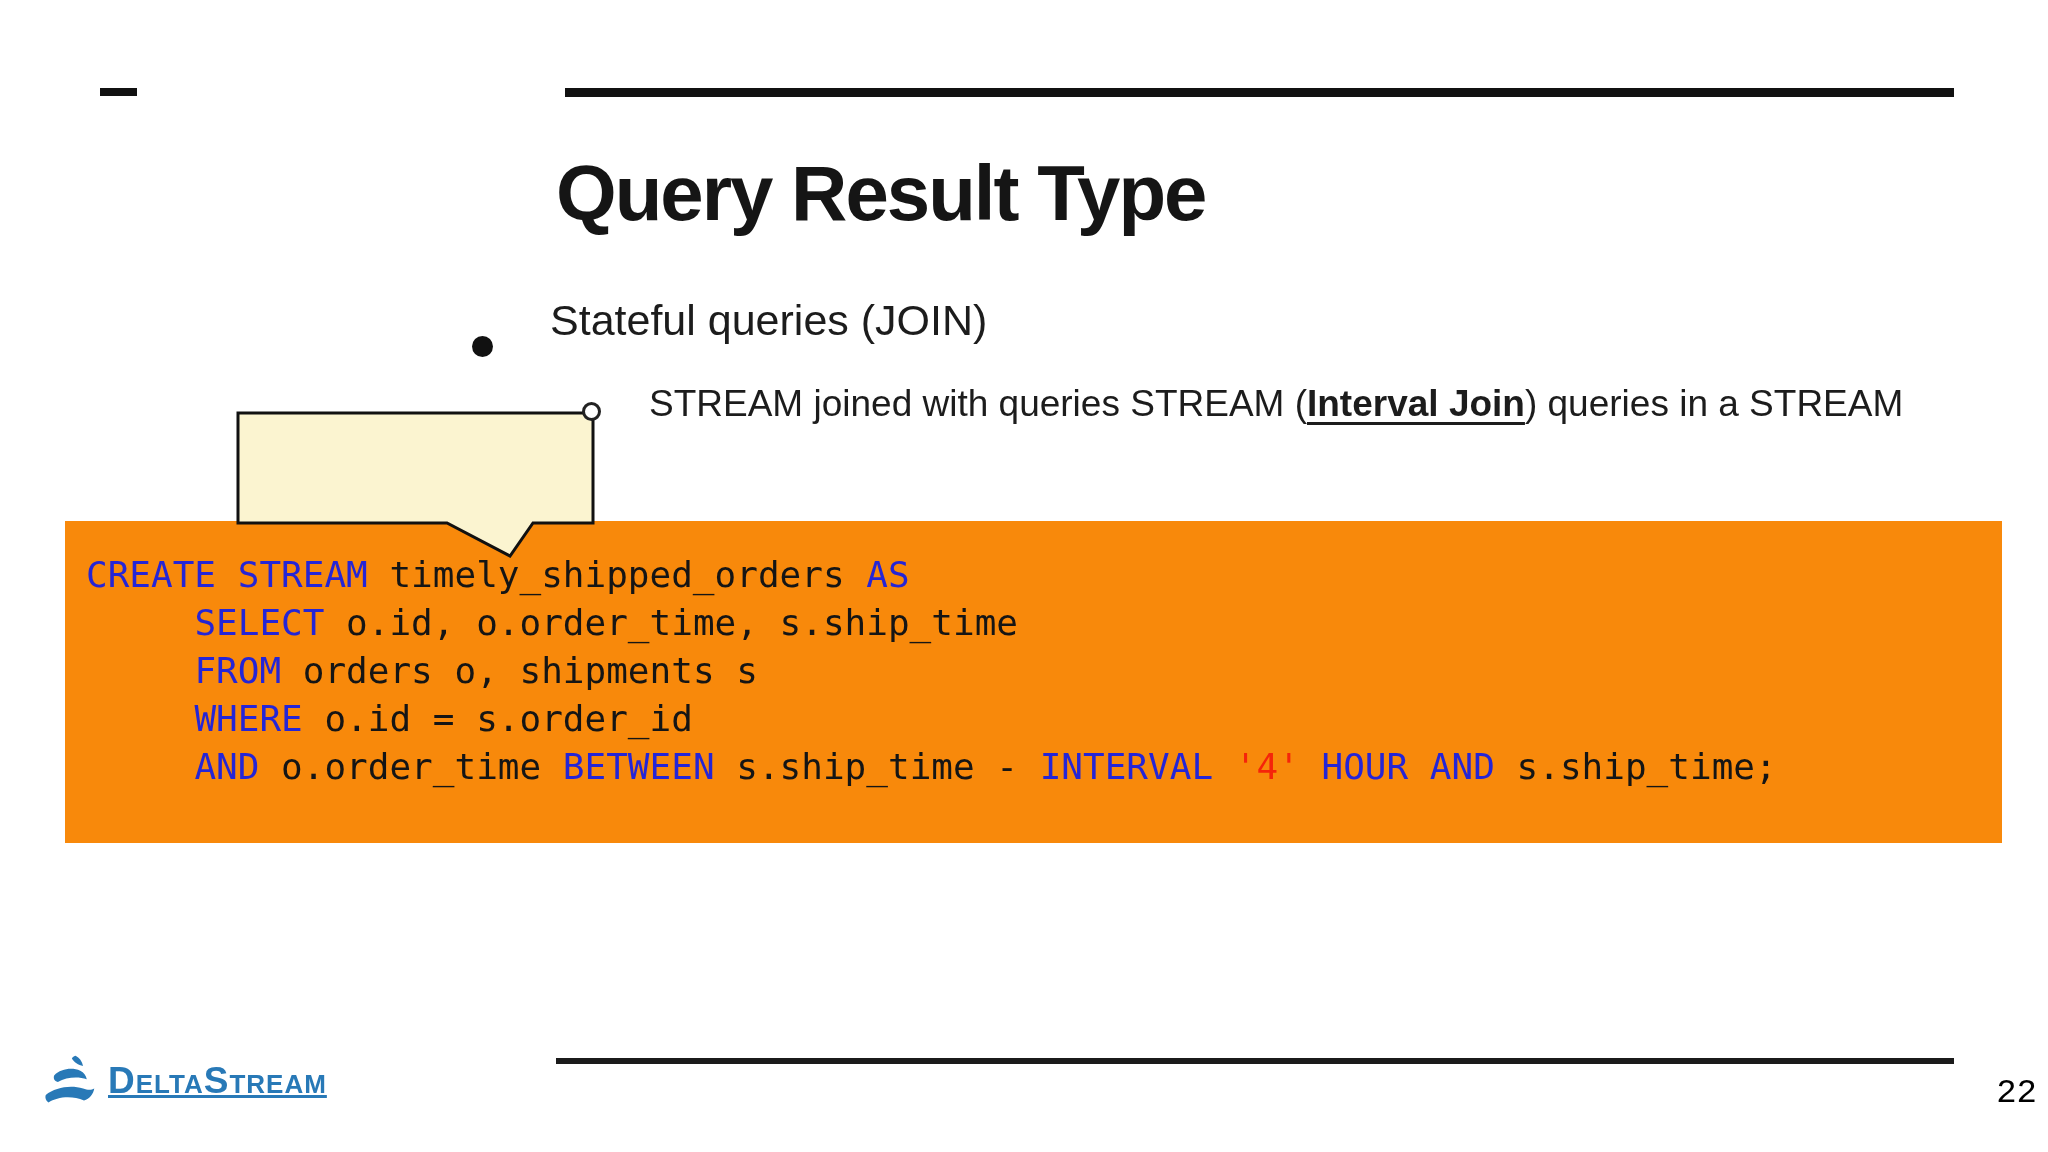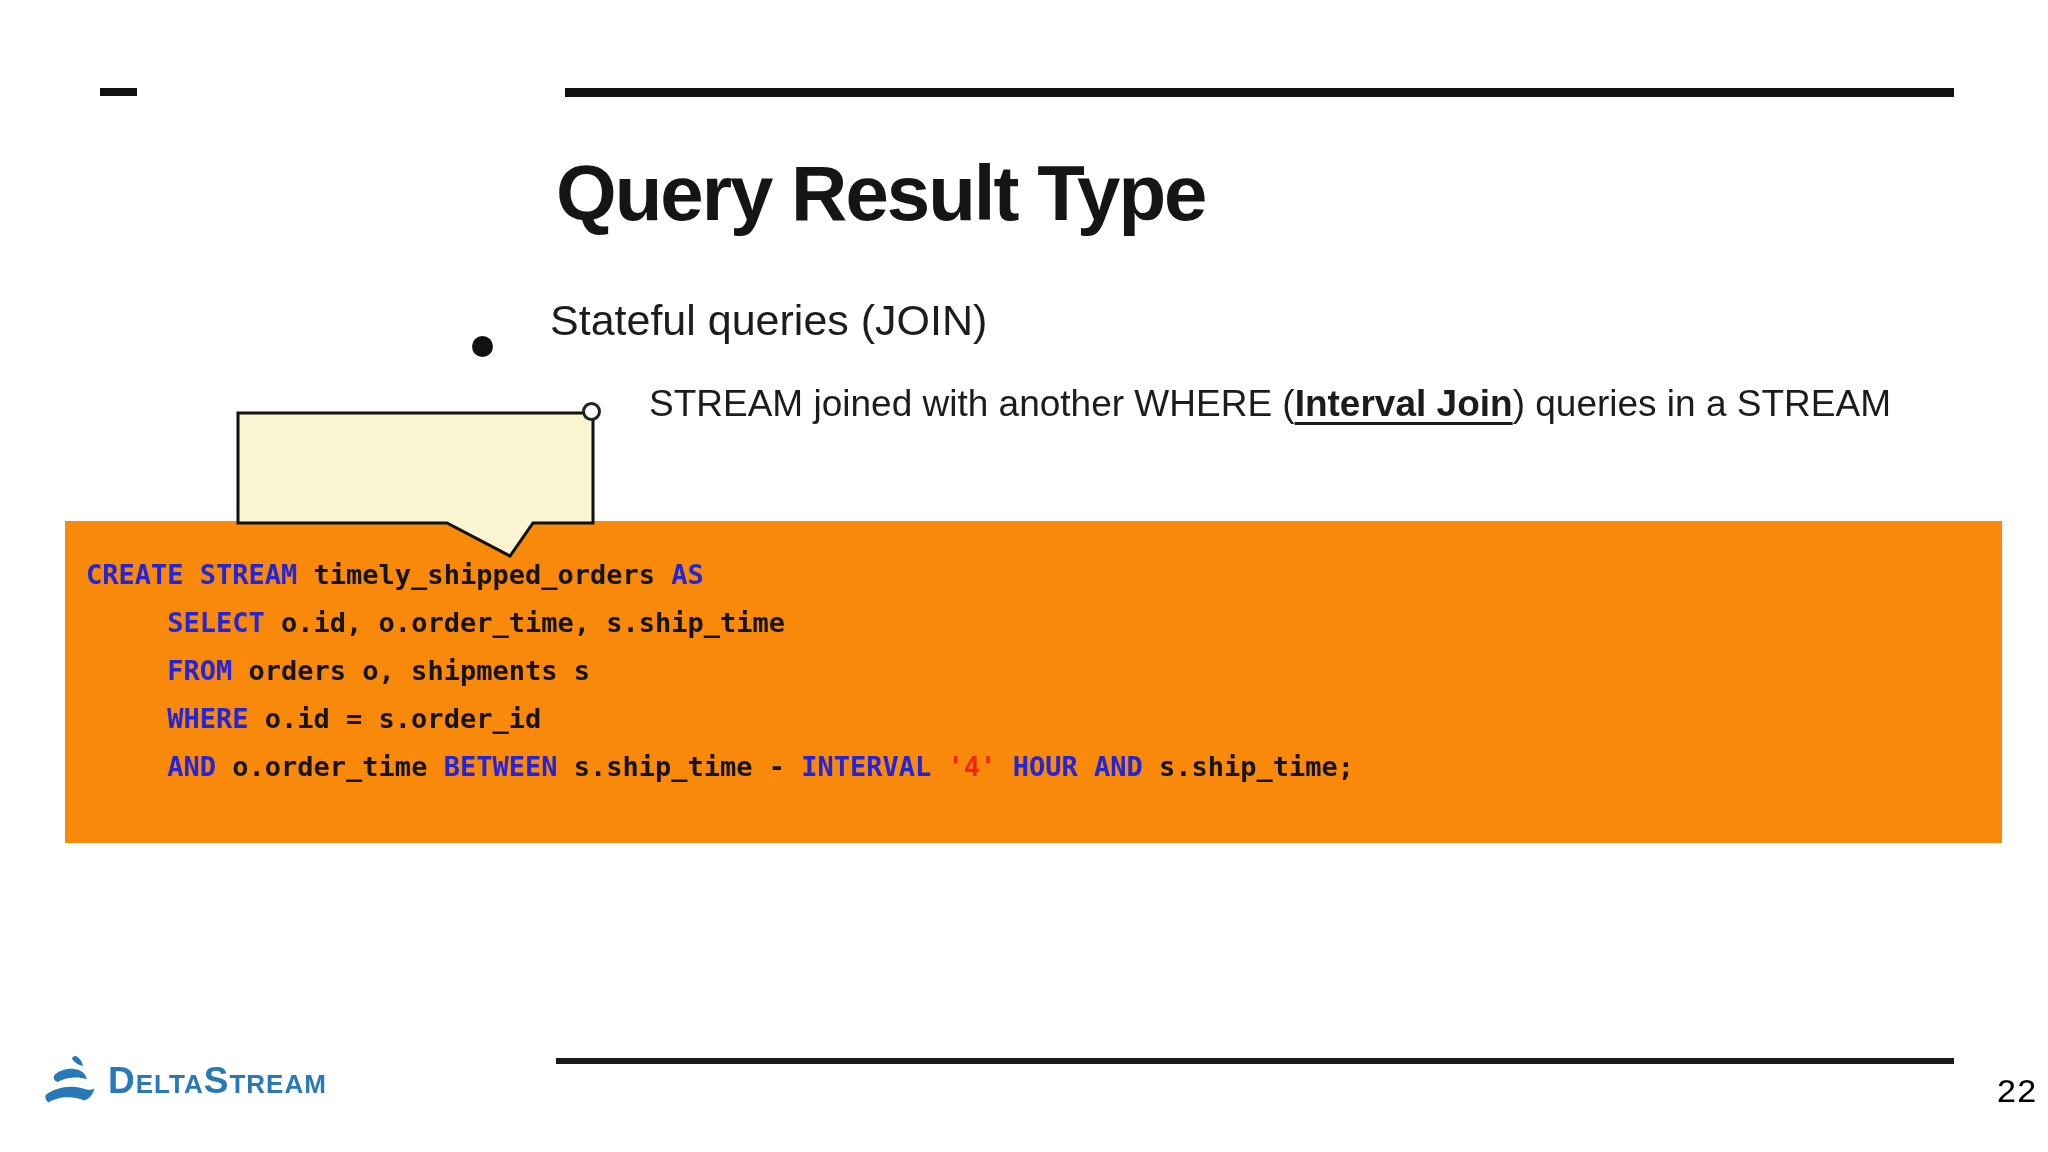--- a/index.html
+++ b/index.html
@@ -19,36 +19,36 @@
   .sub-circle{
     position:absolute;left:582px;top:402px;width:13px;height:13px;border-radius:50%;
     border:3px solid #222;background:#fff;box-sizing:content-box;
   }
   .sub-text{position:absolute;left:649px;top:383px;font-size:37px;white-space:nowrap;}
   .sub-text .link{font-weight:700;text-decoration:underline;text-decoration-thickness:3px;text-underline-offset:6px;}
   .code-panel{position:absolute;left:65px;top:521px;width:1937px;height:322px;background:var(--accent-orange,#F8890B);}
   .code{
     position:absolute;left:21px;top:30px;margin:0;
     font-family:"DejaVu Sans Mono","Liberation Mono",monospace;
-    font-size:27px;font-weight:700;line-height:48px;white-space:pre;
+    font-size:36px;font-weight:400;line-height:48px;white-space:pre;
   }
   .tok-kw{color:var(--keyword-blue,#2525D6);}
   .tok-pl{color:#151515;}
   .tok-lit{color:var(--literal-red,#F5240A);}
   .callout{position:absolute;left:236px;top:411px;width:362px;height:150px;}
   .callout-shape{fill:var(--callout-cream,#FBF4D0);stroke:#111;stroke-width:3;stroke-linejoin:miter;}
   .callout-label{
     position:absolute;left:236px;top:437px;width:362px;text-align:center;
     font-family:"DejaVu Sans Mono","Liberation Mono",monospace;
     font-size:46px;font-weight:700;letter-spacing:3px;color:#111;
   }
   .logo{position:absolute;left:42px;top:1052px;display:flex;align-items:center;gap:10px;color:var(--logo-blue,#2879B7);}
   .logo-icon{width:56px;height:58px;fill:var(--logo-blue,#2879B7);}
   .logo-text{
-    font-size:37px;font-weight:600;font-variant:small-caps;letter-spacing:1px;white-space:nowrap;
+    font-size:37px;font-weight:600;font-variant:small-caps;letter-spacing:1px;white-space:nowrap;text-decoration:underline;
   }
   .page-number{position:absolute;right:34px;top:1074px;font-size:34px;color:#000000;font-family:Liberation Mono, monospace;}
 </style>
 </head>
 <body>
 
 <div class="slide">
 
   <div class="dash"></div>
   <div class="top-line"></div>
@@ -60,21 +60,21 @@
 
   <div class="code-panel">
     <pre class="code"><div><span class="tok-kw">CREATE STREAM</span><span class="tok-pl"> timely_shipped_orders </span><span class="tok-kw">AS</span></div><div><span class="tok-pl">     </span><span class="tok-kw">SELECT</span><span class="tok-pl"> o.id, o.order_time, s.ship_time</span></div><div><span class="tok-pl">     </span><span class="tok-kw">FROM</span><span class="tok-pl"> orders o, shipments s</span></div><div><span class="tok-pl">     </span><span class="tok-kw">WHERE</span><span class="tok-pl"> o.id = s.order_id</span></div><div><span class="tok-pl">     </span><span class="tok-kw">AND</span><span class="tok-pl"> o.order_time </span><span class="tok-kw">BETWEEN</span><span class="tok-pl"> s.ship_time - </span><span class="tok-kw">INTERVAL</span><span class="tok-pl"> </span><span class="tok-lit">'4'</span><span class="tok-pl"> </span><span class="tok-kw">HOUR</span><span class="tok-pl"> </span><span class="tok-kw">AND</span><span class="tok-pl"> s.ship_time;</span></div></pre>
   </div>
 
   <svg class="callout" viewBox="0 0 362 150">
     <path class="callout-shape" d="M2 2 H357 V112 H297 L274 145 L211 112 H2 Z"></path>
   </svg>
 
   <span class="sub-circle"></span>
-  <div class="sub-text"><span>STREAM joined with another WHERE (</span><span class="link">Interval Join</span><span>) queries in a STREAM</span></div>
+  <div class="sub-text"><span>STREAM joined with queries STREAM (</span><span class="link">Interval Join</span><span>) queries in a STREAM</span></div>
 
   <div class="logo">
     <svg class="logo-icon" viewBox="0 0 60 60">
       <path d="M36 3 C40 5 43 9 44 14 C39 13 34 10 32 6 C33 4 35 3 36 3 Z"></path>
       <path d="M13 24 C20 17 32 15 41 19 C45 21 47 24 48 28 C38 25 26 26 17 31 C13 30 12 27 13 24 Z"></path>
       <path d="M4 45 C14 37 30 34 44 38 C49 40 53 40 56 38 C55 44 51 49 45 51 C32 45 16 47 7 53 C4 51 3 48 4 45 Z"></path>
     </svg>
     <span class="logo-text">DeltaStream</span>
   </div>
 

